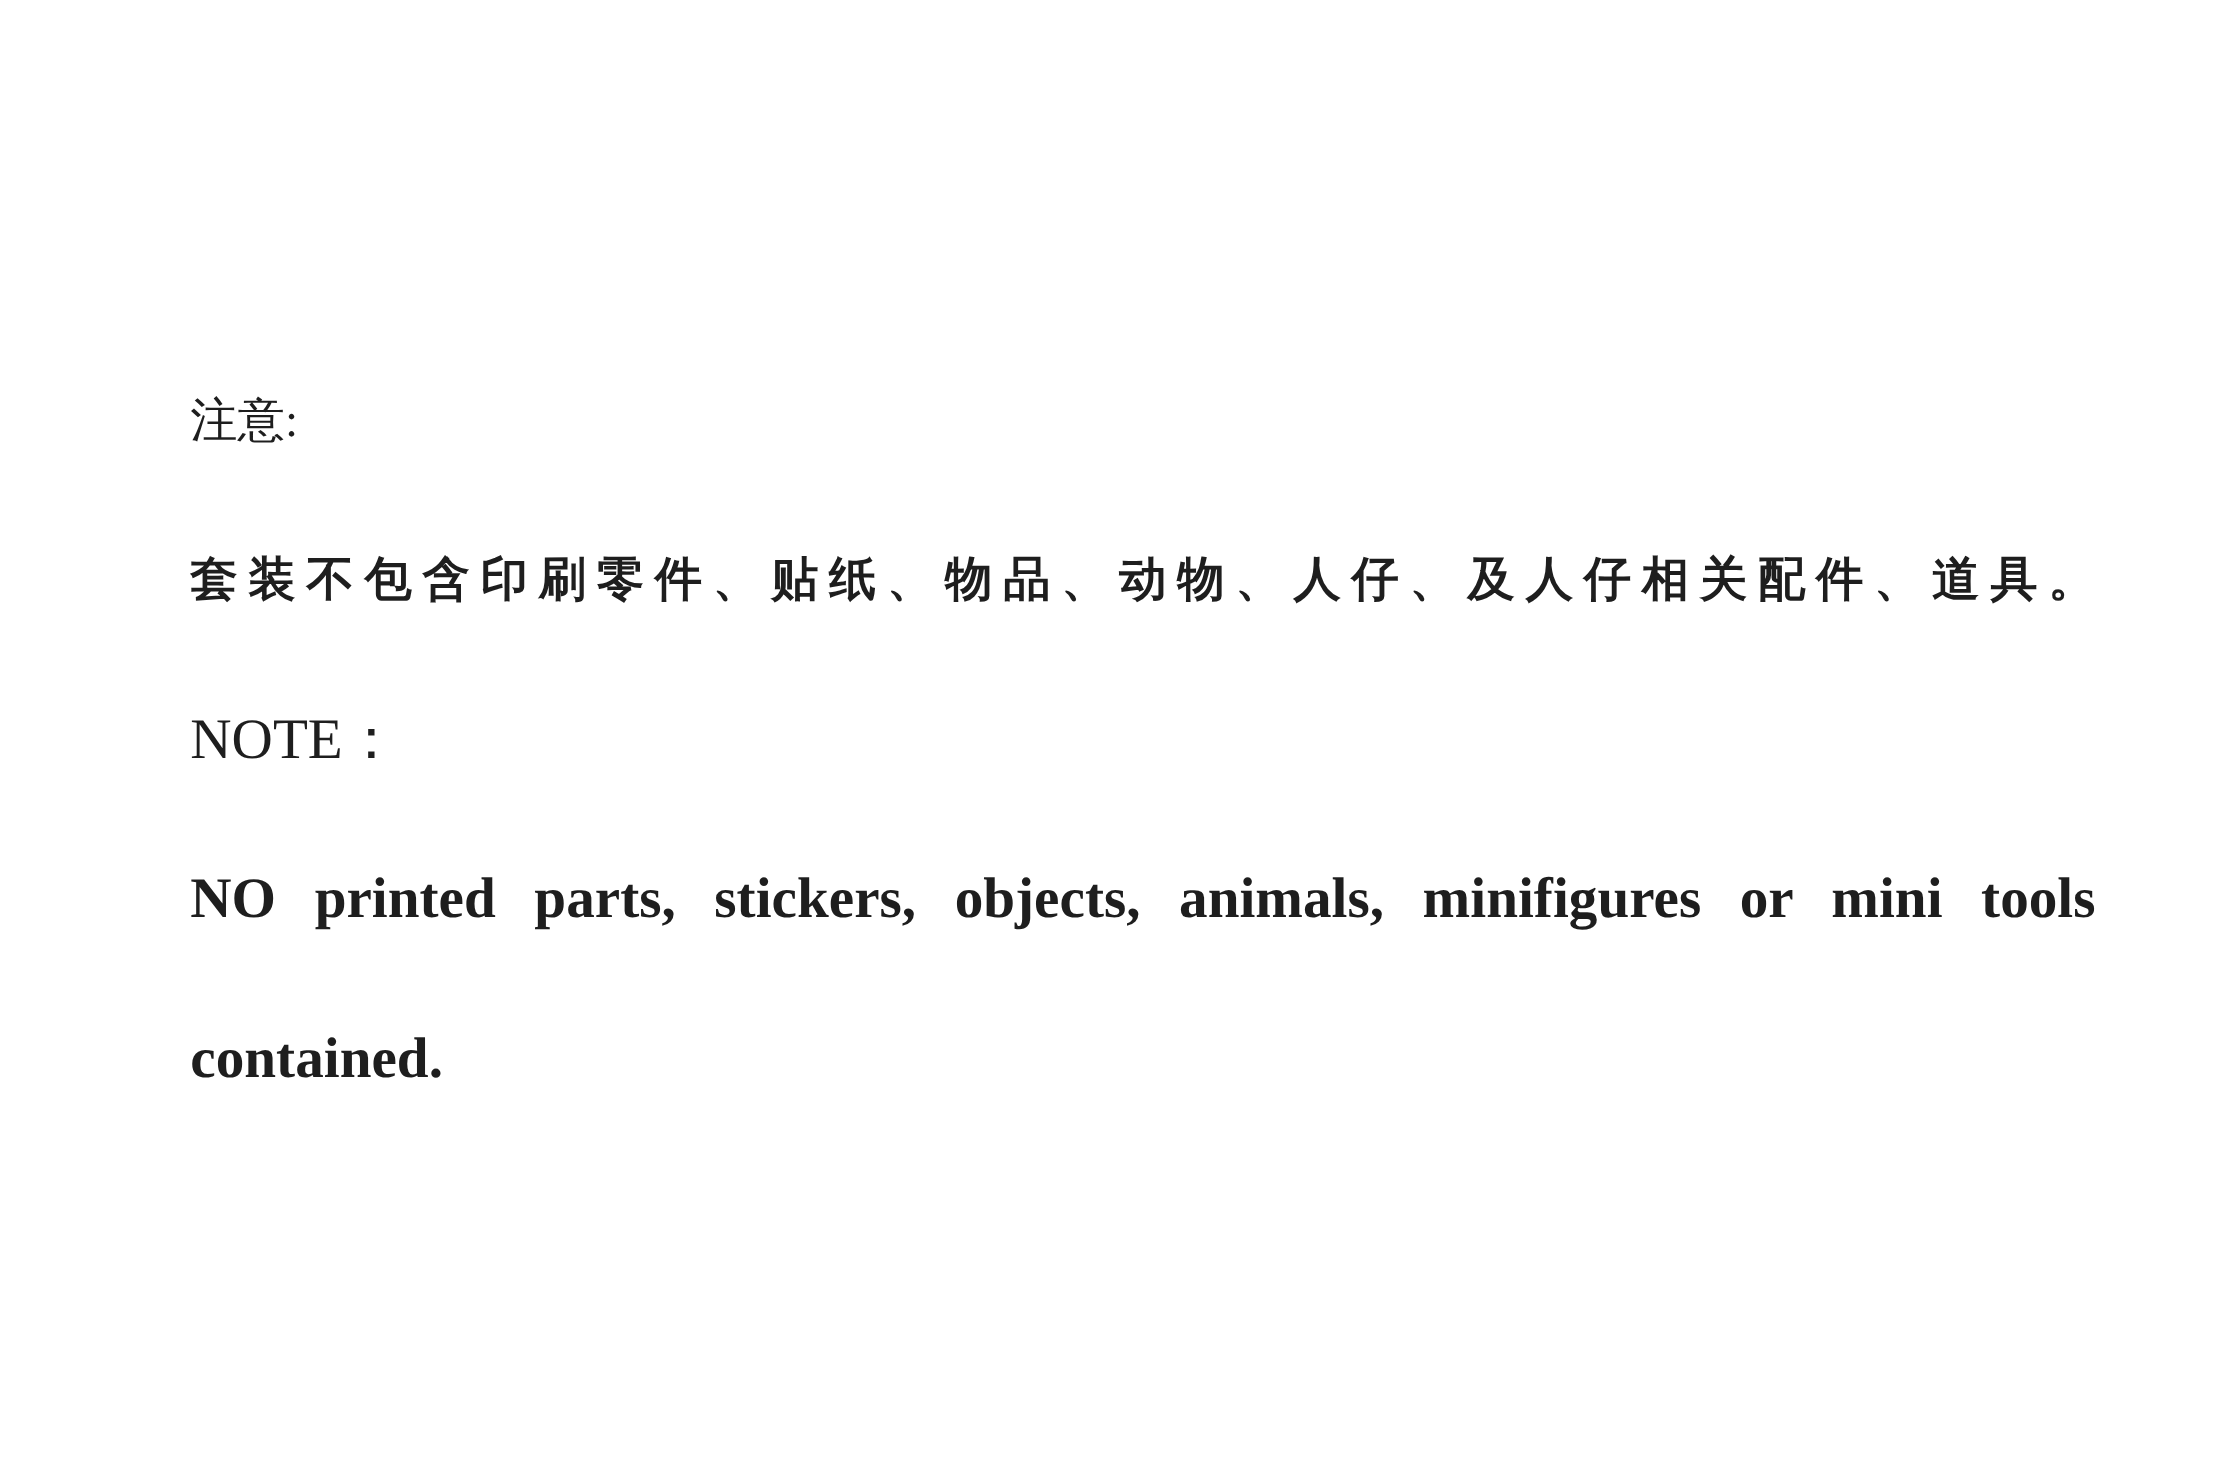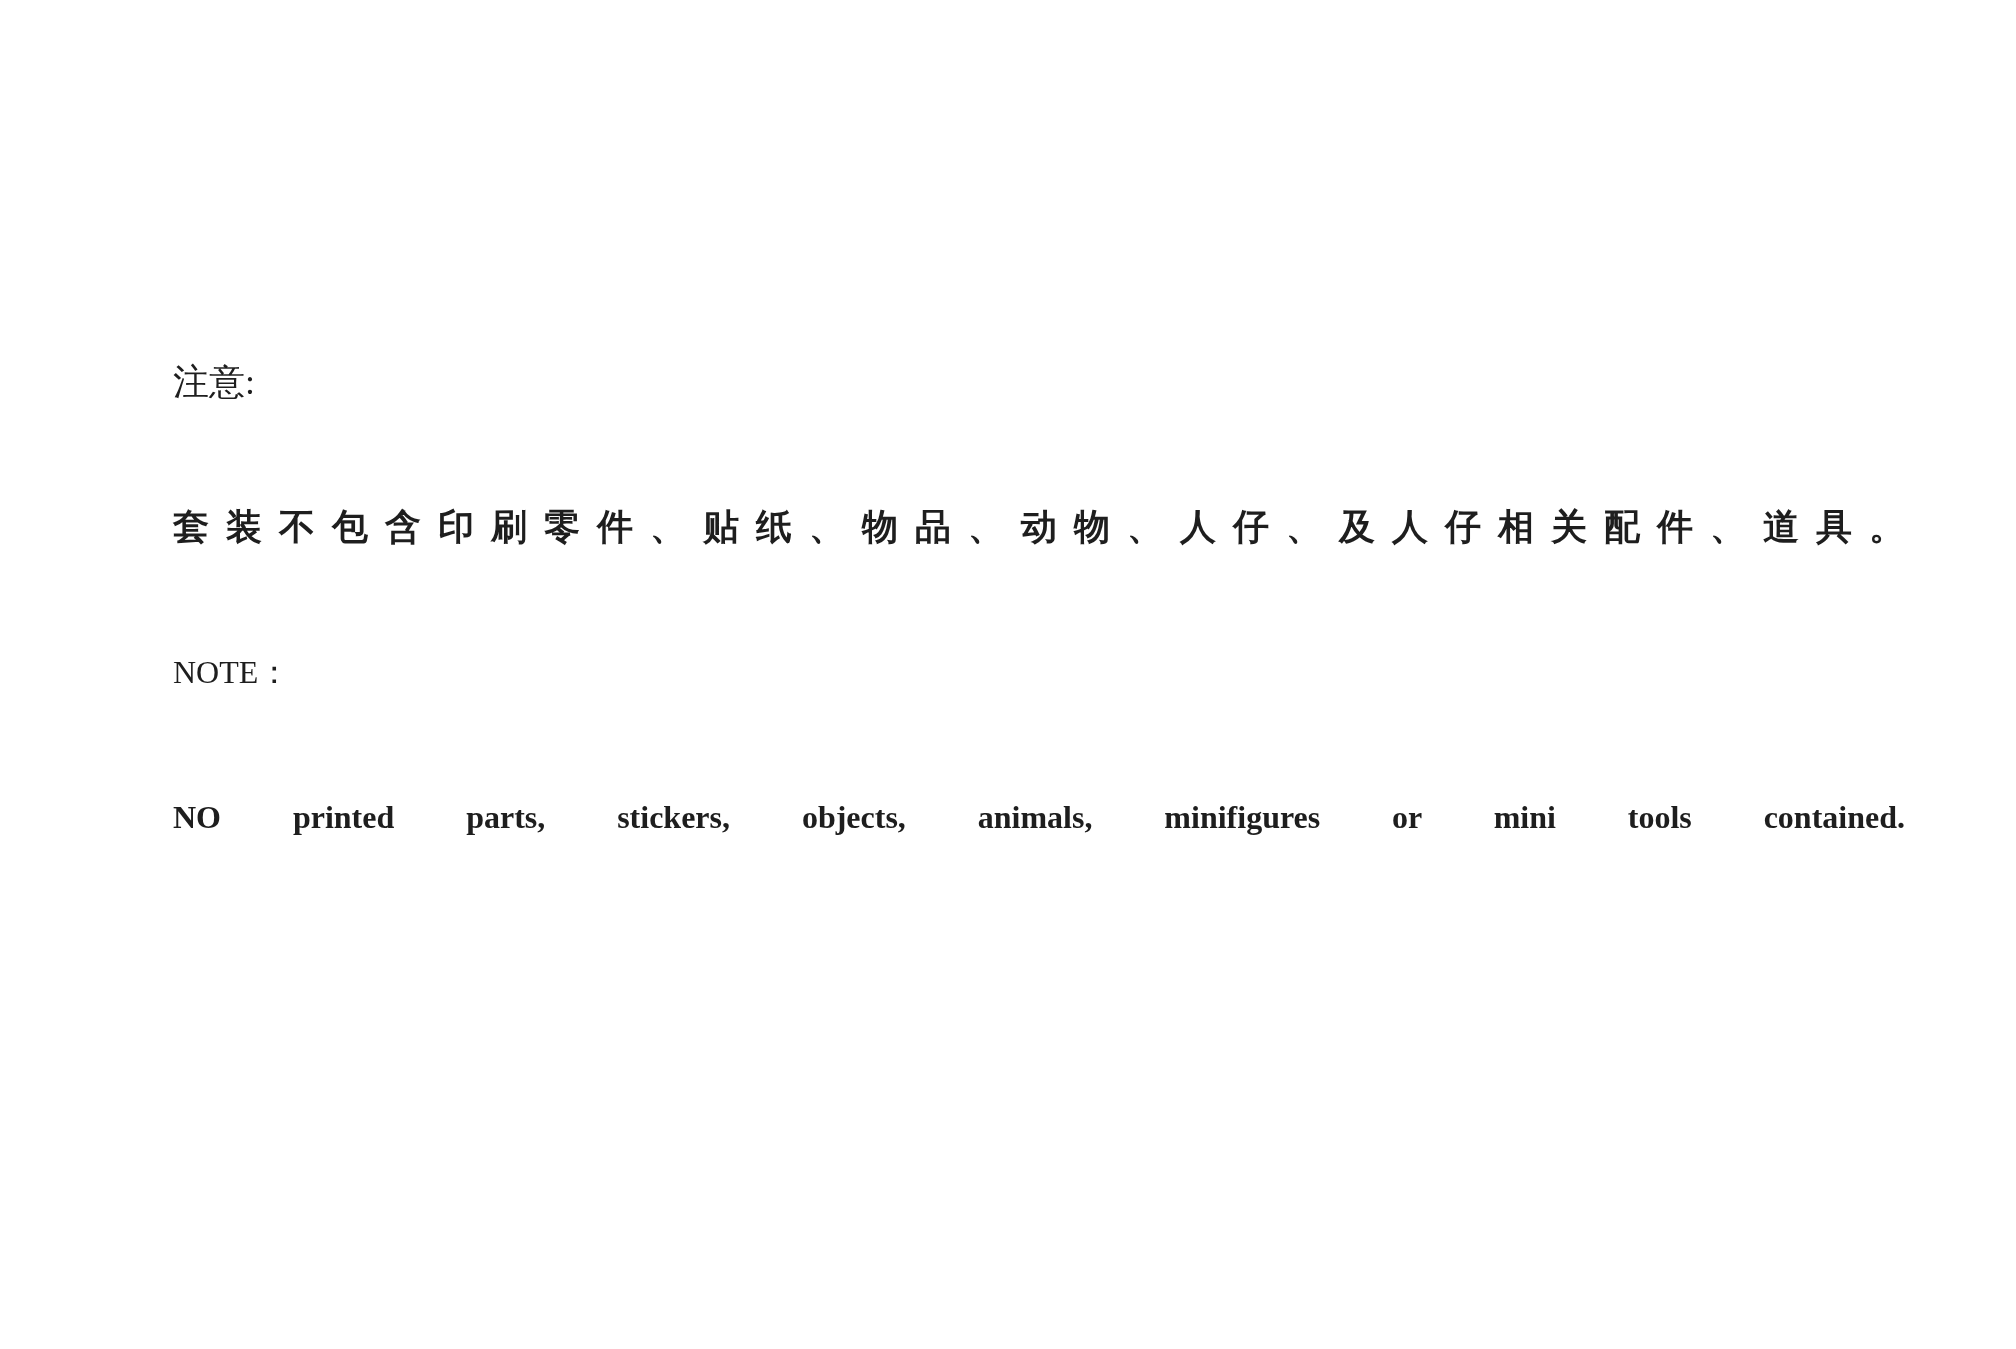--- a/index.html
+++ b/index.html
@@ -21,24 +21,24 @@
     top: 310px;
     width: 1732px;
   }
   .page-content p {
     margin: 0;
     padding: 0;
     line-height: 145px;
     white-space: normal;
   }
   .zh {
-    font-size: 36px;
+    font-size: 43px;
   }
   .en {
-    font-size: 32px;
+    font-size: 52px;
   }
   .justified {
     text-align: justify;
     text-align-last: justify;
     font-weight: bold;
   }
 </style>
 </head>
 <body>
 

